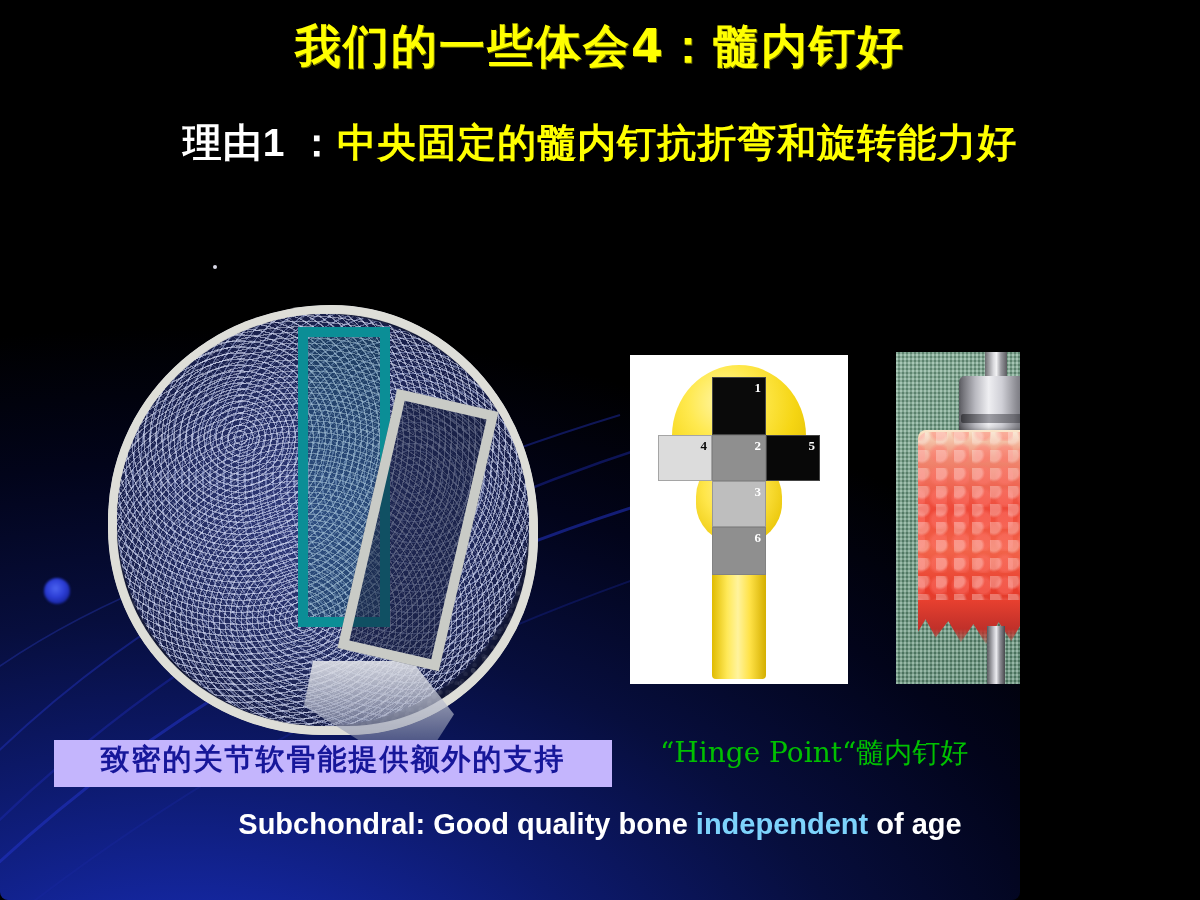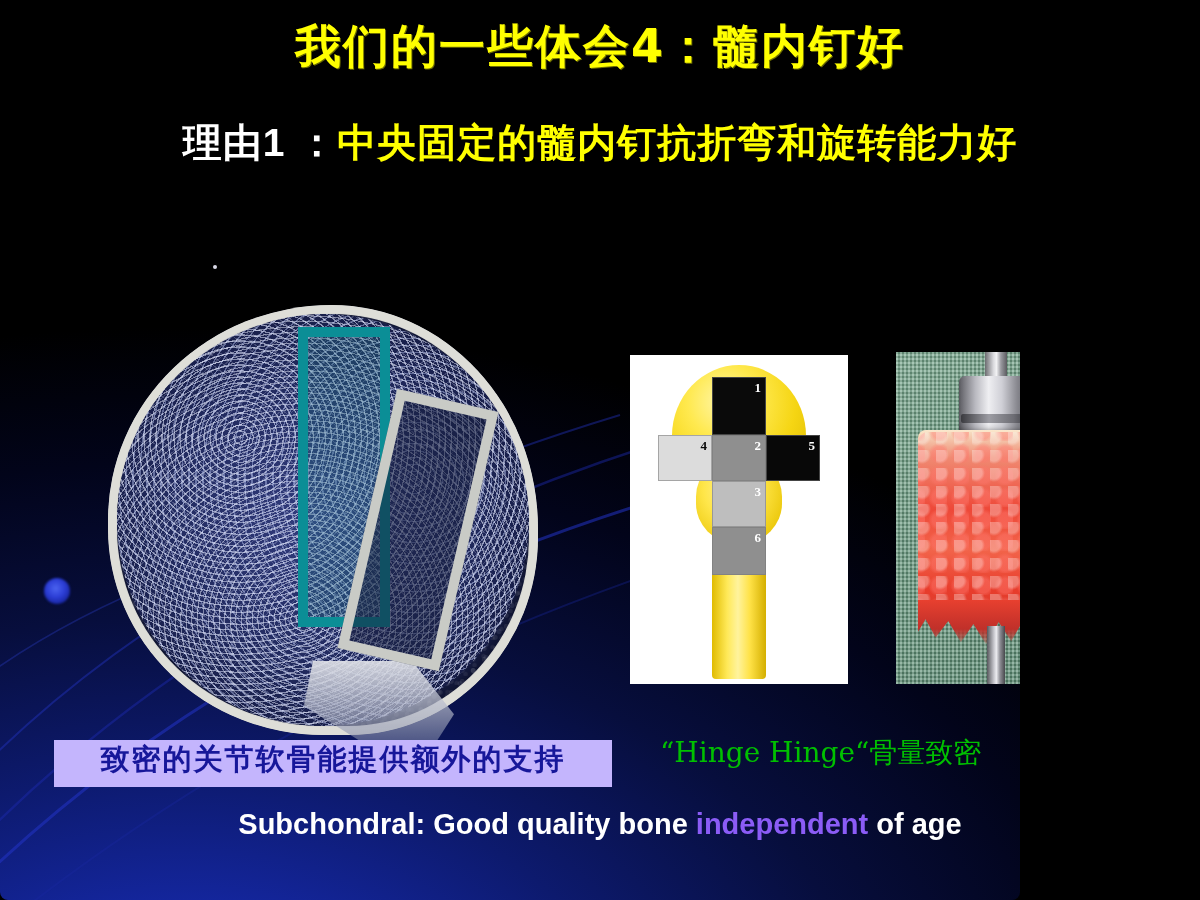--- a/index.html
+++ b/index.html
@@ -134,21 +134,21 @@
   
   .caption-box{position:absolute;left:54px;top:740px;width:558px;height:47px;background:#c4b5fd;
     display:flex;justify-content:center;}
   .caption-box-text{font-family:"DejaVu Serif","Liberation Serif",serif;font-size:29px;font-weight:bold;
     color:#17179a;letter-spacing:2px;white-space:nowrap;}
   .green-caption{position:absolute;left:660px;top:734px;width:400px;text-align:left;
     font-family:"DejaVu Serif","Liberation Serif",serif;font-size:28px;color:#00c000;white-space:nowrap;}
   .bottom-line{position:absolute;left:0;top:808px;width:1200px;text-align:center;
     font-family:"Liberation Sans",sans-serif;font-size:29px;font-weight:bold;white-space:nowrap;}
   .bl-white{color:#ffffff;margin-top:24px;}
-  .bl-red{color:#8b5cf6;}
+  .bl-red{color:#7dd3fc;}
 </style>
 </head>
 <body>
 
 <div id="slide">
 
   <div class="bg-base"></div>
   <svg class="bg-swoosh" viewBox="0 0 1200 900" preserveAspectRatio="none">
     <path d="M-40 900 C 160 700, 420 560, 760 470" fill="none" stroke="#2233c4" stroke-opacity="0.55" stroke-width="3"></path>
     <path d="M-40 860 C 150 660, 400 520, 700 430" fill="none" stroke="#1c2bb0" stroke-opacity="0.45" stroke-width="2.4"></path>
@@ -209,19 +209,19 @@
     <div class="core-top"></div>
     <div class="core"></div>
     <div class="core-frayed"></div>
     <div class="pin-bot"></div>
   </div>
 
   <div class="caption-box">
     <span class="caption-box-text">致密的关节软骨能提供额外的支持</span>
   </div>
 
-  <div class="green-caption">“Hinge Hinge“骨量致密</div>
+  <div class="green-caption">“Hinge Point“髓内钉好</div>
 
   <div class="bottom-line">
     <span class="bl-white">Subchondral: Good quality bone </span><span class="bl-red">independent</span><span class="bl-white"> of age</span>
   </div>
 
 </div>
 
 </body></html>

